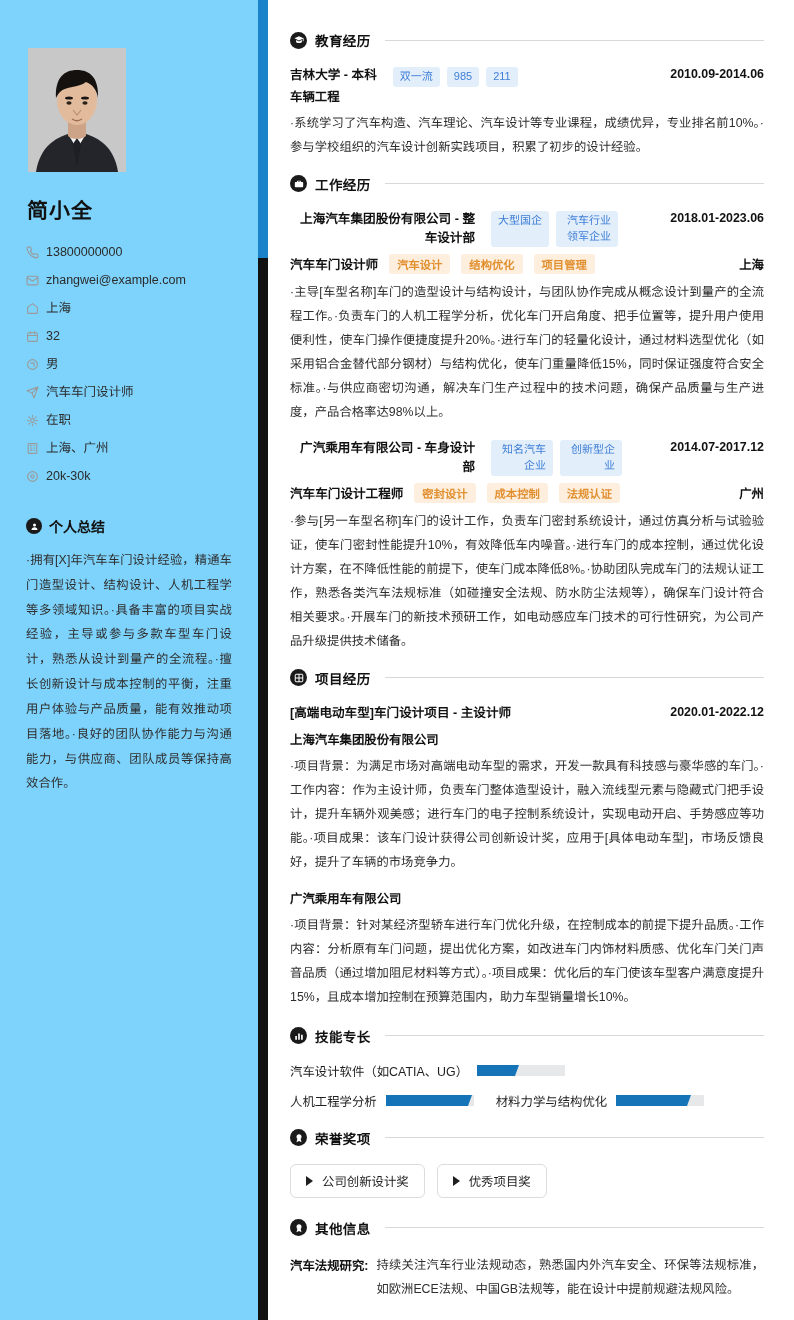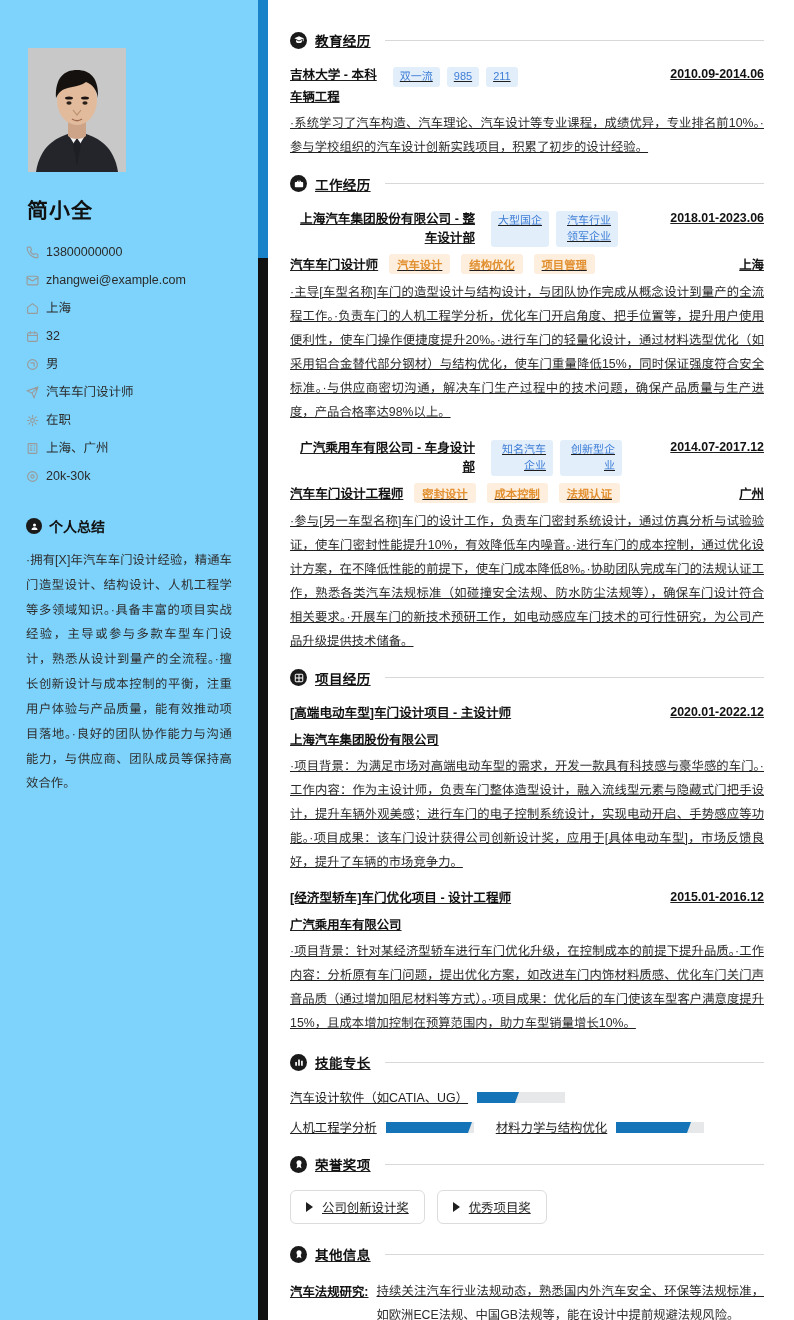--- a/index.html
+++ b/index.html
@@ -102,21 +102,20 @@
     top: 0; left: 0; right: 0;
     height: 258px;
     background: #1a82c8;
   }
 
   
   .main {
     flex: 1 1 auto;
     background: #ffffff;
     padding: 30px 30px 0 22px;
-    text-decoration: underline;
   }
   .section { margin-bottom: 4px; }
   .sec-head {
     display: flex;
     align-items: center;
     gap: 8px;
     margin-bottom: 16px;
   }
   .sec-badge {
     width: 17px; height: 17px; border-radius: 50%;
@@ -523,24 +522,20 @@
       <div class="entry">
         <div class="entry-row1">
           <span class="org wide">[高端电动车型]车门设计项目 - 主设计师</span>
           <span class="date">2020.01-2022.12</span>
         </div>
         <div class="subline">上海汽车集团股份有限公司</div>
         <div class="body-text">·项目背景：为满足市场对高端电动车型的需求，开发一款具有科技感与豪华感的车门。·工作内容：作为主设计师，负责车门整体造型设计，融入流线型元素与隐藏式门把手设计，提升车辆外观美感；进行车门的电子控制系统设计，实现电动开启、手势感应等功能。·项目成果：该车门设计获得公司创新设计奖，应用于[具体电动车型]，市场反馈良好，提升了车辆的市场竞争力。</div>
       </div>
 
       <div class="entry">
-        <div class="entry-row1">
-          <span class="org wide">[经济型轿车]车门优化项目 - 设计工程师</span>
-          <span class="date">2015.01-2016.12</span>
-        </div>
         <div class="subline">广汽乘用车有限公司</div>
         <div class="body-text">·项目背景：针对某经济型轿车进行车门优化升级，在控制成本的前提下提升品质。·工作内容：分析原有车门问题，提出优化方案，如改进车门内饰材料质感、优化车门关门声音品质（通过增加阻尼材料等方式）。·项目成果：优化后的车门使该车型客户满意度提升15%，且成本增加控制在预算范围内，助力车型销量增长10%。</div>
       </div>
     </section>
 
     <section class="section" style="margin-top:16px;">
       <div class="sec-head">
         <span class="sec-badge">
           <svg viewBox="0 0 24 24" fill="currentColor" aria-hidden="true">
               <rect x="3" y="12" width="4" height="9"></rect>

